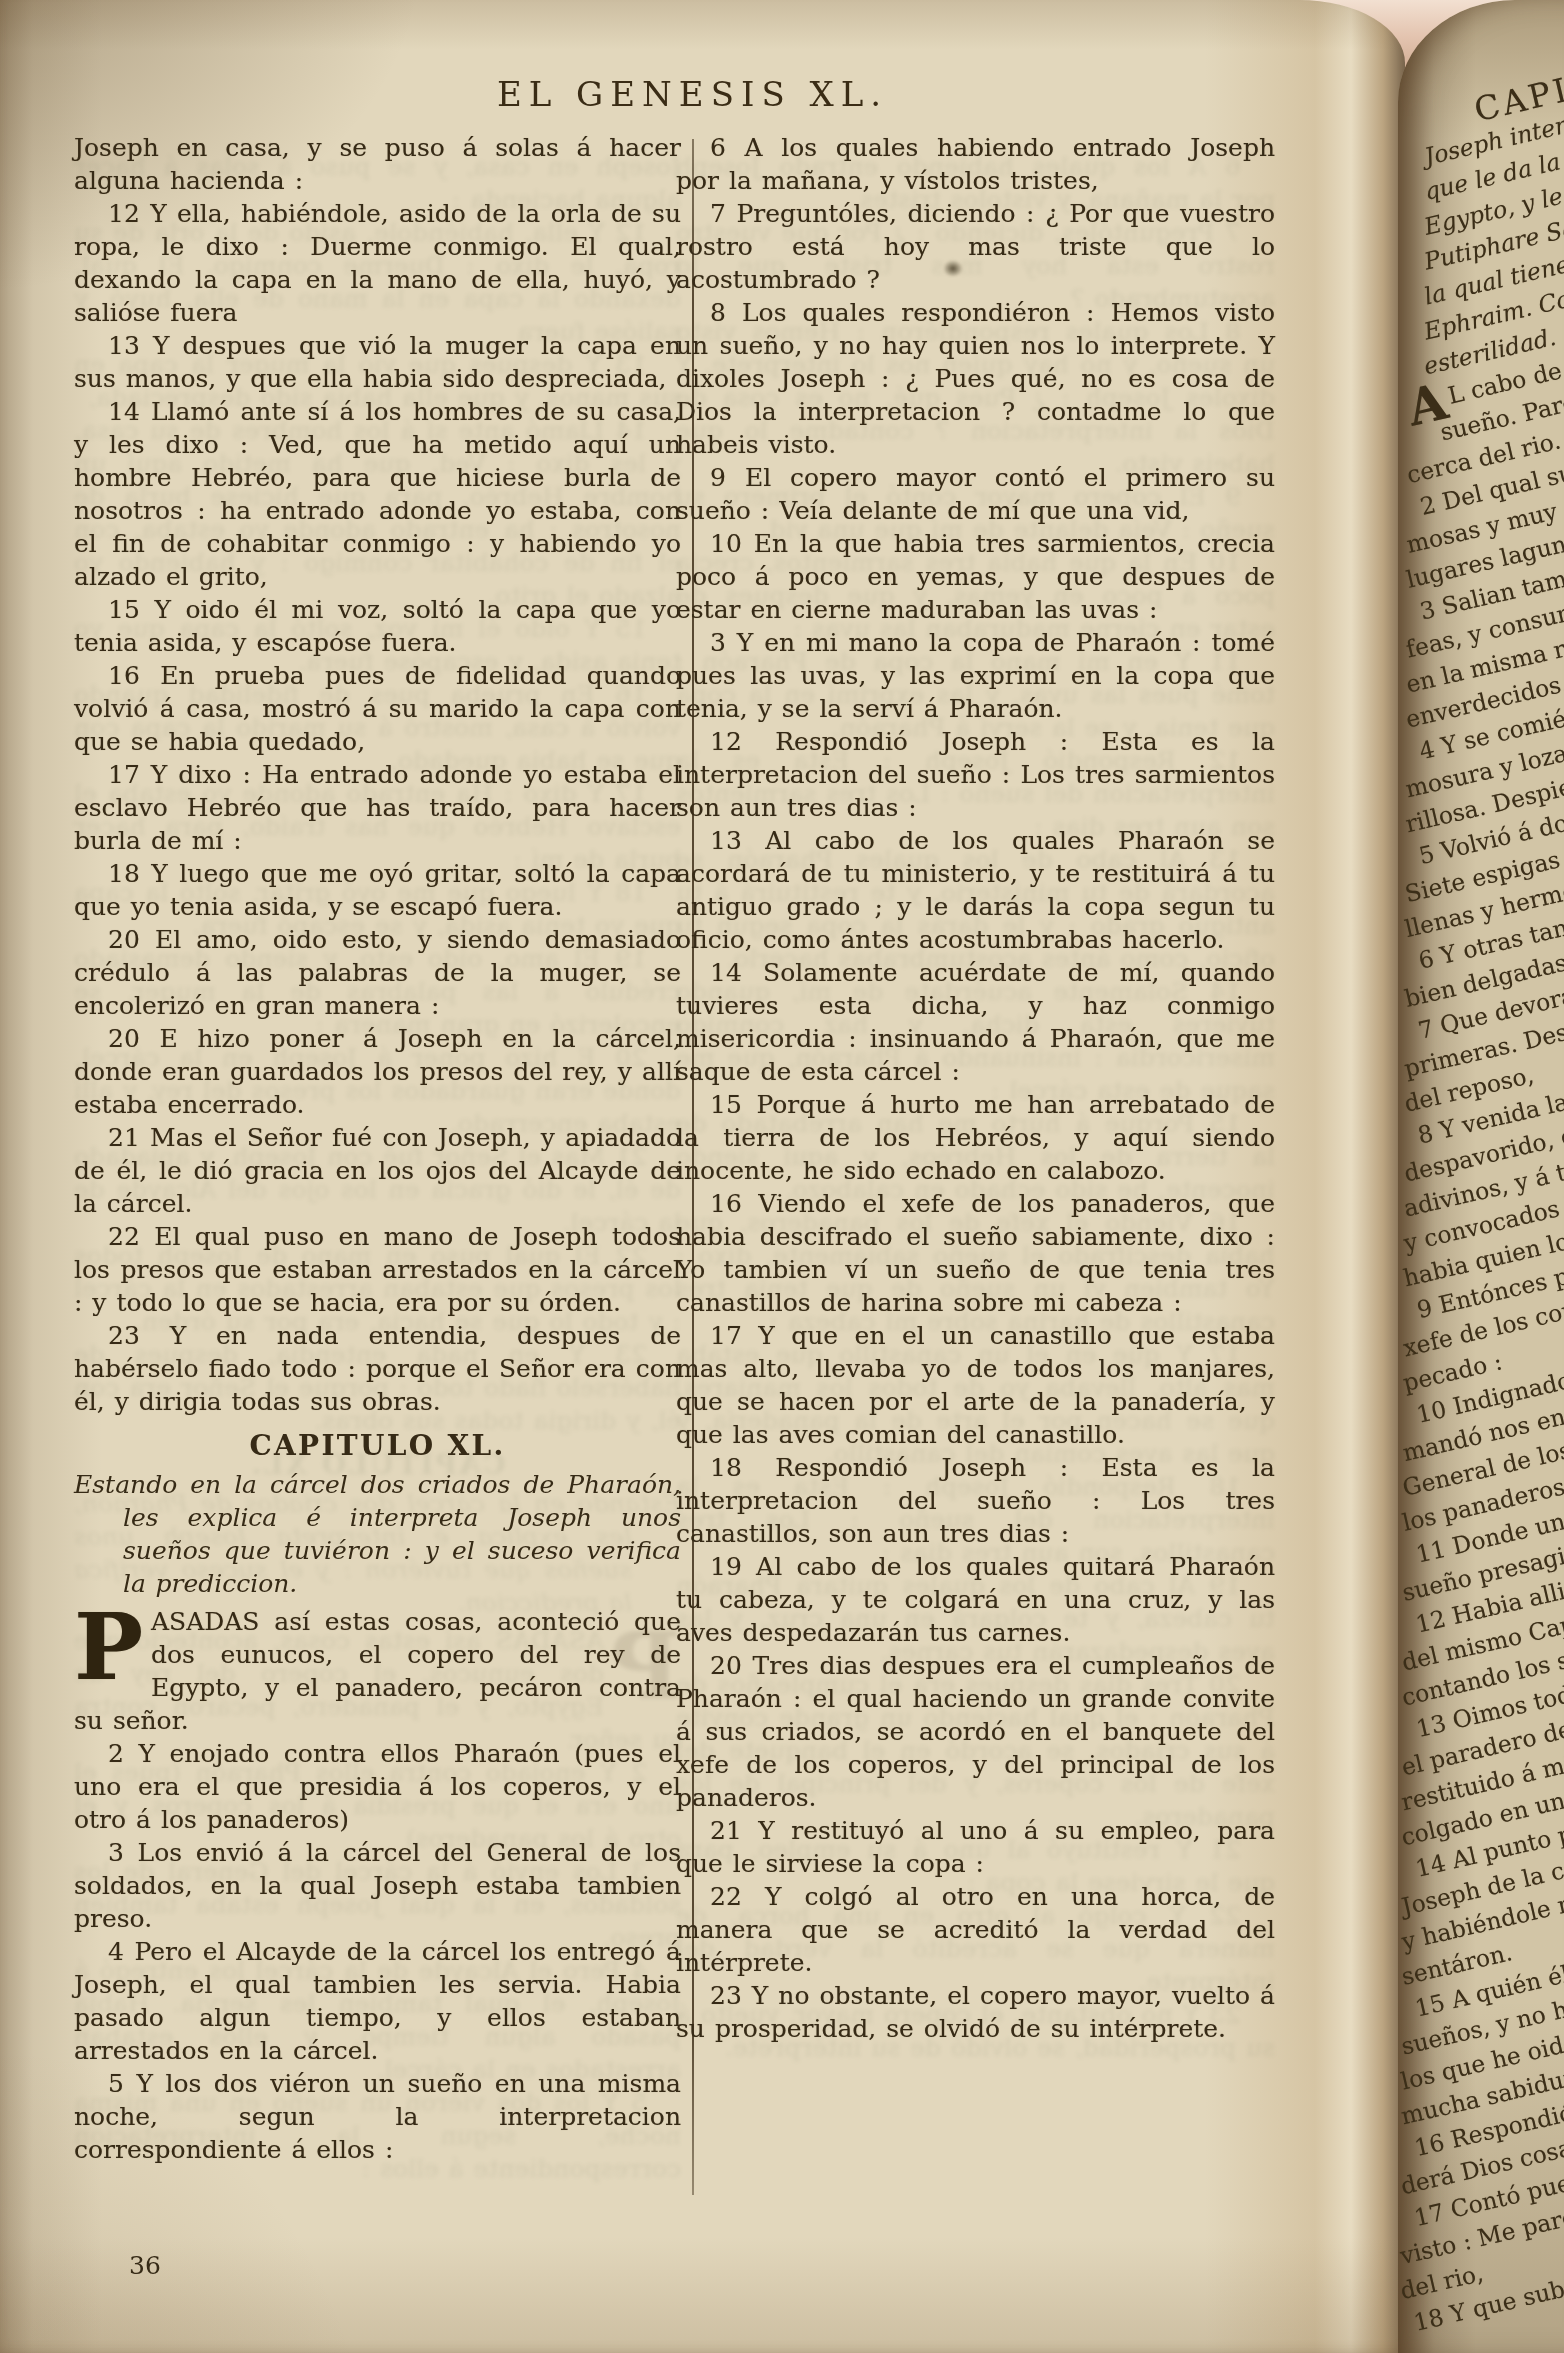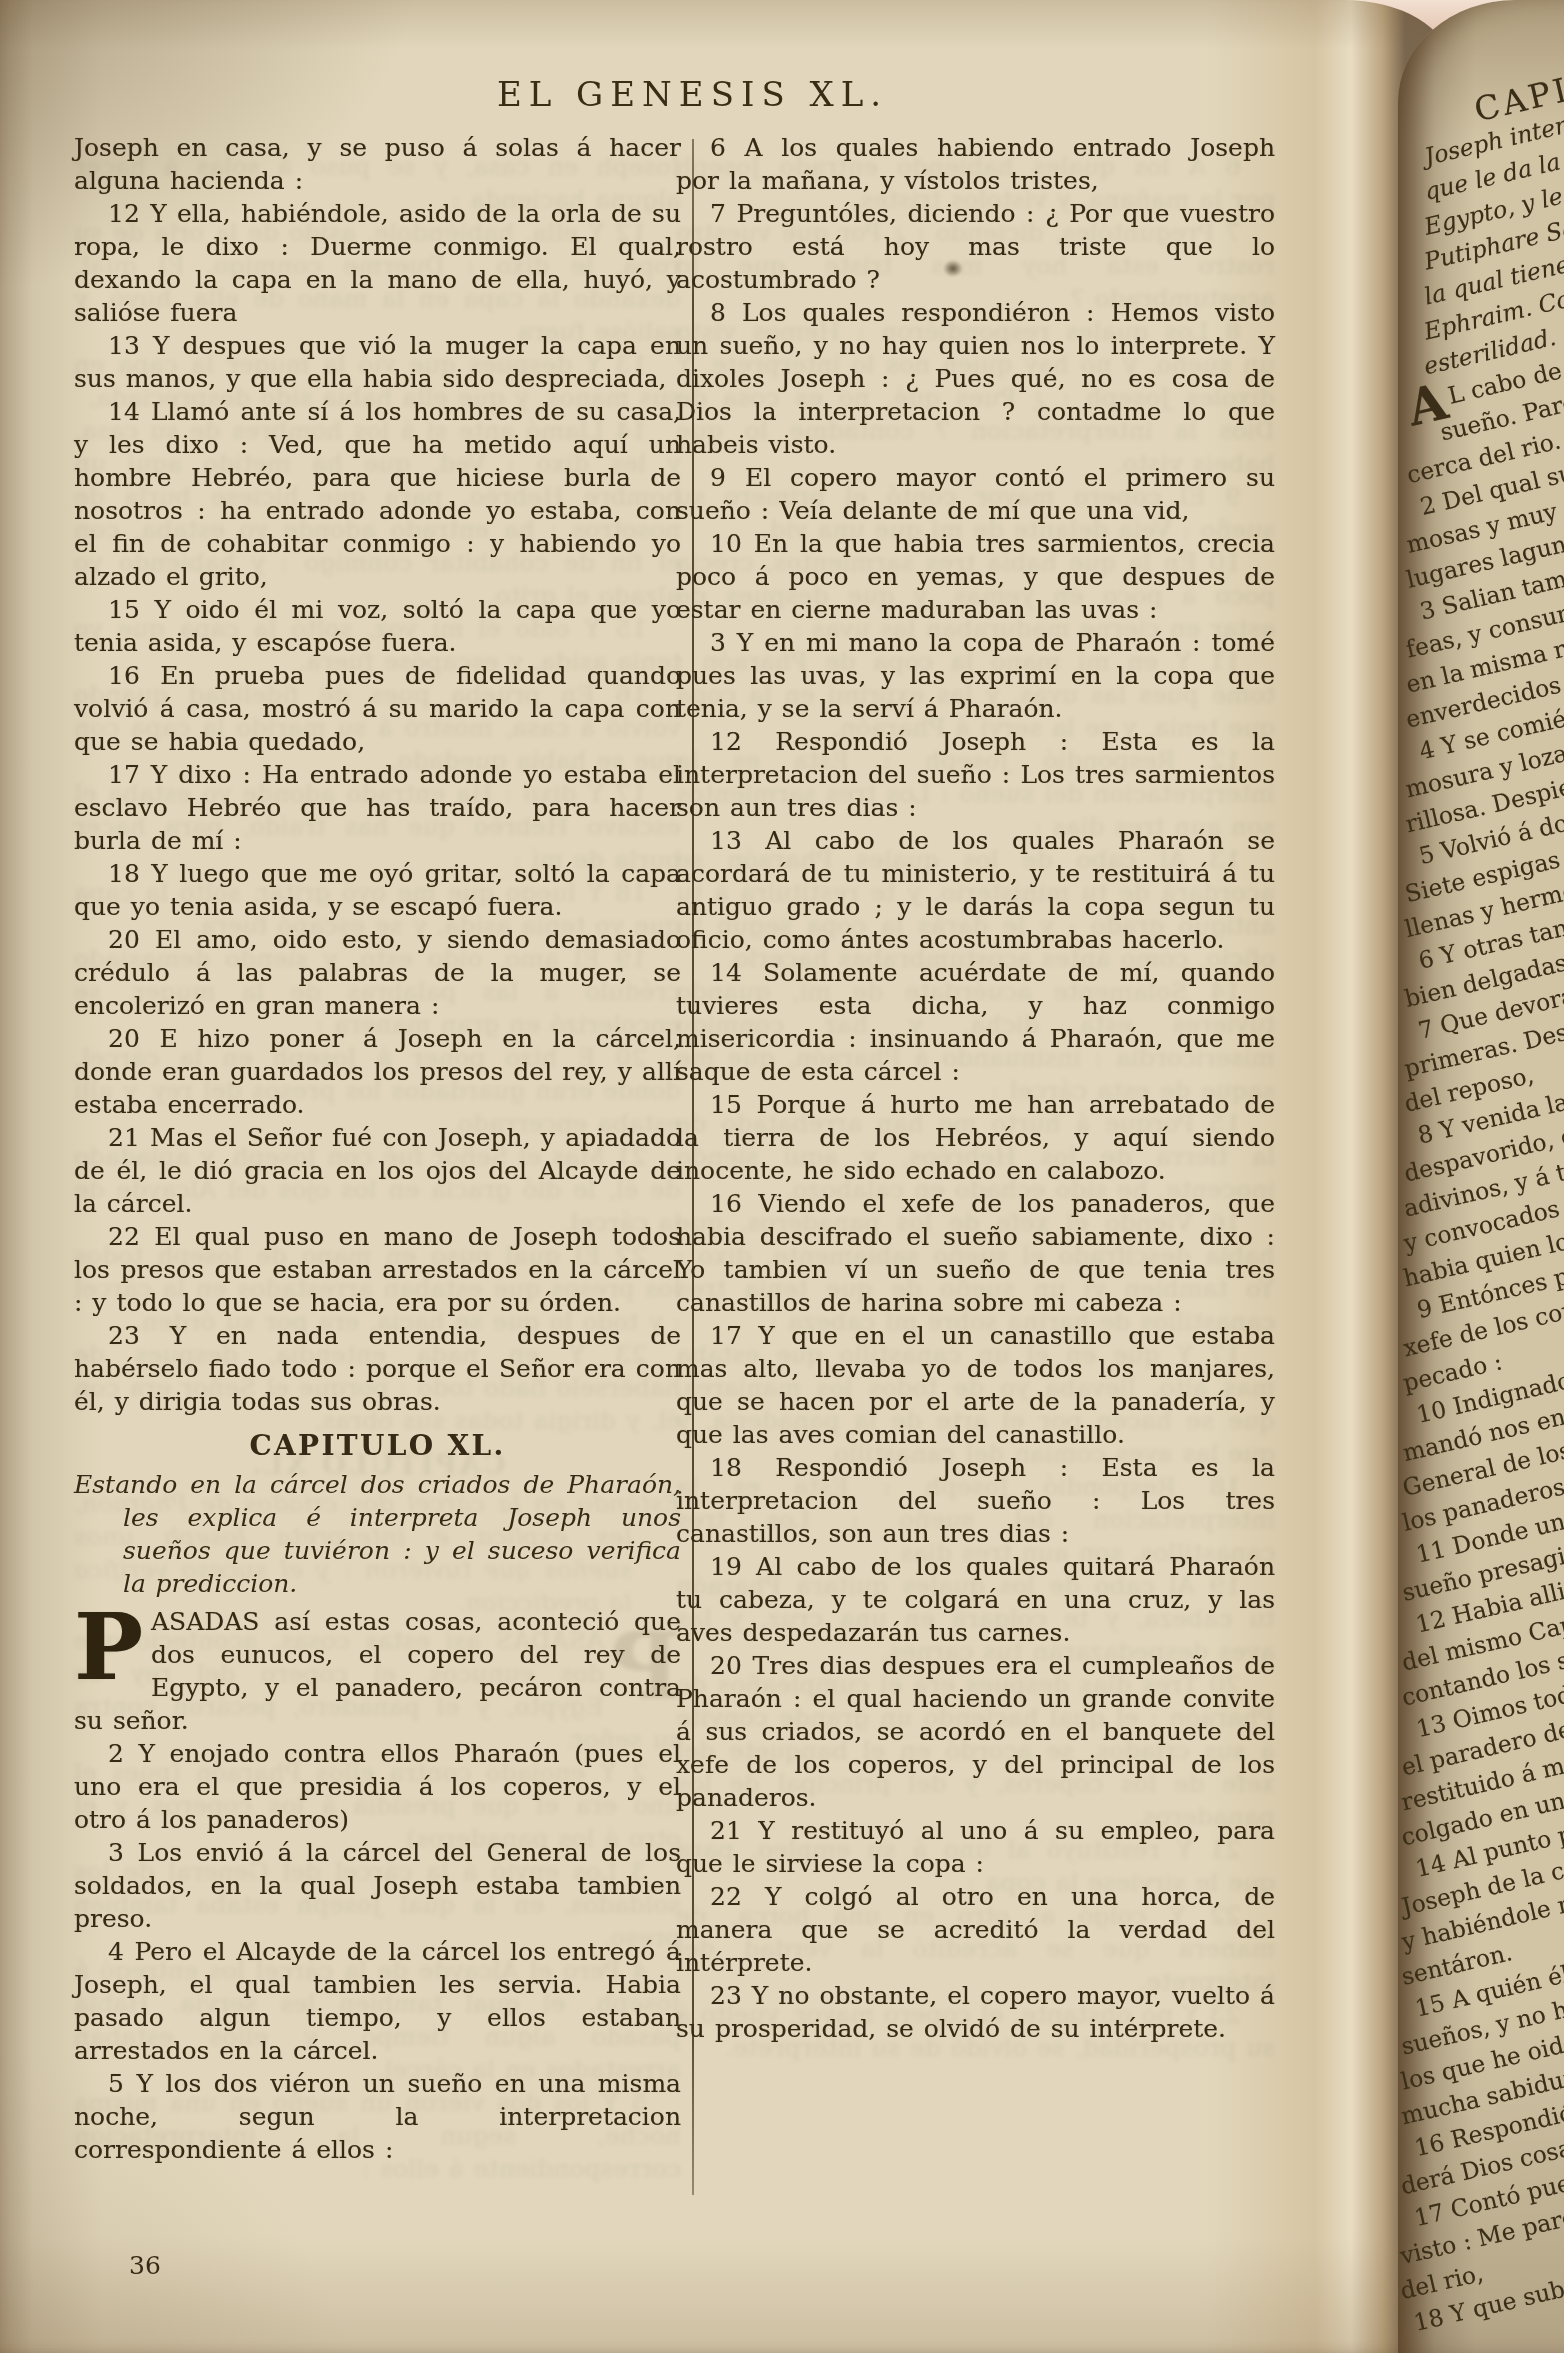--- a/index.html
+++ b/index.html
@@ -15,21 +15,21 @@
   .main-page{position:absolute;left:0;top:0;width:1405px;height:2354px;
     background-color:var(--paper);
     border-top-right-radius:106px 63px;
     background-image:
       radial-gradient(ellipse 704px 501px at -4% -2%, rgba(88,64,34,.42), transparent 68%),
       radial-gradient(ellipse 548px 704px at 0% 108%, rgba(120,92,56,.25), transparent 70%),
       linear-gradient(90deg, rgba(96,72,42,.38) 0px, rgba(96,72,42,.12) 33px, transparent 102px),
       linear-gradient(0deg, rgba(126,99,62,.22), transparent 117px),
       linear-gradient(180deg, rgba(116,88,52,.20), transparent 50px),
       linear-gradient(90deg, transparent 1205px, rgba(196,170,128,.40) 1315px, rgba(236,224,198,.55) 1351px, rgba(151,117,73,.52) 1383px, rgba(66,42,20,.65) 1405px);
-    box-shadow:inset 0 -6.3px 14px -6.3px rgba(90,60,30,.3);padding-left:44px;}
+    box-shadow:inset 0 -6.3px 14px -6.3px rgba(90,60,30,.3);}
   .page-header{position:absolute;left:0;top:74px;width:1385px;text-align:center;
     font-size:34px;letter-spacing:7px;color:#3a2c15;}
   .col-rule{position:absolute;left:692px;top:139px;width:2.3px;height:2056px;
     background:linear-gradient(180deg,rgba(58,42,20,.55),rgba(58,42,20,.82) 8%,rgba(58,42,20,.82) 92%,rgba(58,42,20,.45));}
   .col{position:absolute;top:131px;}
   .col-left{left:74px;width:607px;}
   .col-right{left:676px;width:599px;}
   .col-text{position:relative;}
   .para{margin:0;text-align:justify;font-size:25px;line-height:33px;word-spacing:2px;
     text-shadow:0 0 0.8px rgba(60,45,20,.35);}

